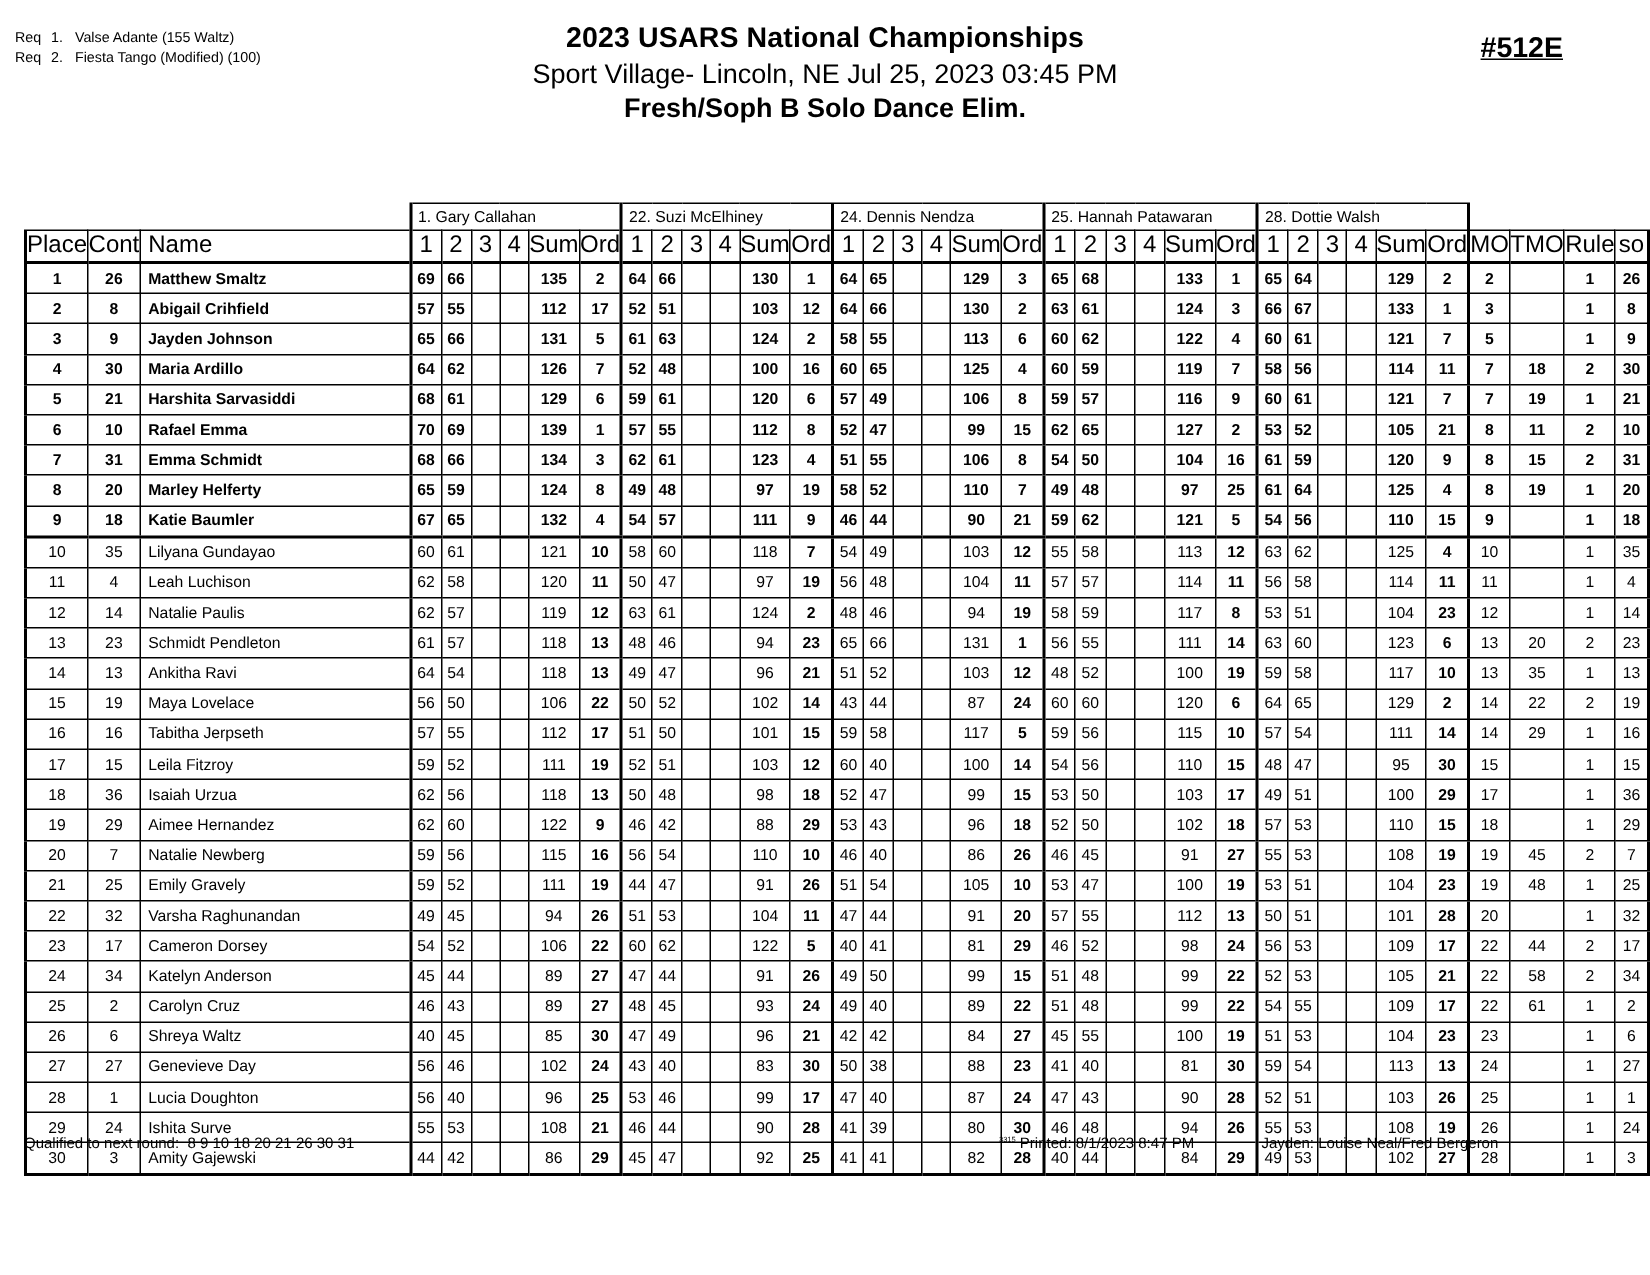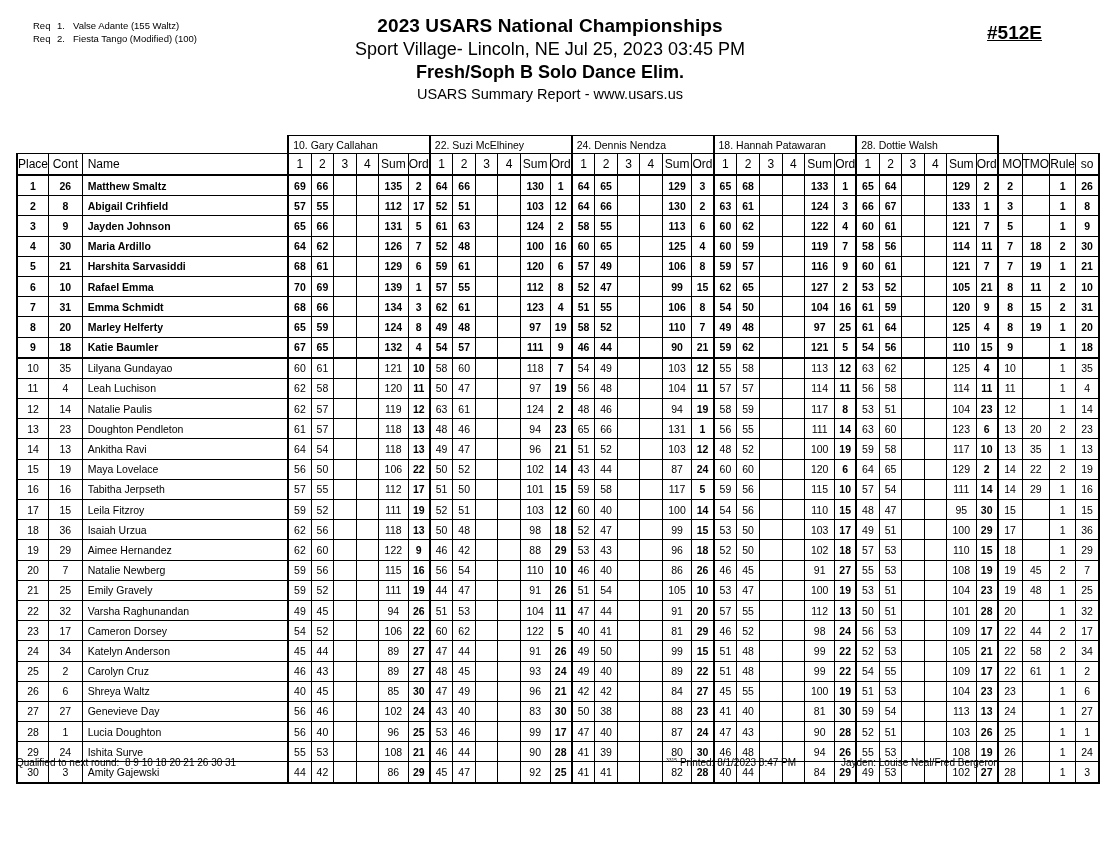--- a/index.html
+++ b/index.html
@@ -8,21 +8,21 @@
     background:#ffffff;
     font-family:"Liberation Sans", sans-serif;
     color:#000000;
     overflow:hidden;
   }
   .page { position:relative; width:1100px; height:850px; }
 
   
   .req-block {
     position:absolute; left:10px; top:19px;
-    font-size:9.5px; line-height:13px; white-space:nowrap;margin-left:23px;
+    font-size:9.5px; line-height:13px; white-space:nowrap;
   }
   .req-line span { display:inline-block; }
   .req-lbl { width:24px; }
   .req-num { width:16px; }
 
   .titles {
     position:absolute; left:0; top:16px; width:1100px;
     text-align:center; line-height:1.0;
   }
   .t1 { font-size:19px; font-weight:bold; letter-spacing:.1px; }
@@ -43,21 +43,21 @@
   .jh {  
     border:1px solid #000; border-bottom:none;
     height:17px; font-size:10.5px; text-align:left;
     padding-left:4px !important; white-space:nowrap;
   }
   .jh-left { border-left:2px solid #000; }
   .blank-top { border:none; }
 
   .ch { 
     border:1px solid #000; height:20px; text-align:center;
-    font-size:12px; white-space:nowrap;
+    font-size:16px; white-space:nowrap;
   }
   .ch-name { text-align:left; padding-left:5px !important; }
 
   td.c {
     border:1px solid #000; height:19.2px; text-align:center;
     font-size:10.5px; white-space:nowrap;
   }
   td.c.nm { text-align:left; padding-left:5px !important; }
   td.c.ord { font-weight:bold; }
   tr.qual td.c { font-weight:bold; }
@@ -101,35 +101,34 @@
     </div>
     <div class="req-line">
       <span class="req-lbl">Req</span><span class="req-num">2.</span><span>Fiesta Tango (Modified) (100)</span>
     </div>
   </div>
 
   <div class="titles">
     <div class="t1">2023 USARS National Championships</div>
     <div class="t2">Sport Village- Lincoln, NE  Jul 25, 2023  03:45 PM</div>
     <div class="t3">Fresh/Soph B Solo Dance Elim.</div>
-    <div class="t4">USARS Summary Report - www.usars.us</div>
   </div>
   <div class="entry-no">#512E</div>
 
   <div class="tbl-wrap">
     <table class="main">
       <thead>
         <tr>
           <td class="blank-top w-plc"></td>
           <td class="blank-top w-cont"></td>
           <td class="blank-top w-name"></td>
-          <td class="jh jh-left" colspan="6">10.  Gary Callahan</td>
+          <td class="jh jh-left" colspan="6">1.  Gary Callahan</td>
           <td class="jh jh-left" colspan="6">22.  Suzi McElhiney</td>
           <td class="jh jh-left" colspan="6">24.  Dennis Nendza</td>
-          <td class="jh jh-left" colspan="6">18.  Hannah Patawaran</td>
+          <td class="jh jh-left" colspan="6">25.  Hannah Patawaran</td>
           <td class="jh jh-left blockend" colspan="6">28.  Dottie Walsh</td>
           <td class="blank-top w-mo"></td>
           <td class="blank-top w-tmo"></td>
           <td class="blank-top w-rule"></td>
           <td class="blank-top w-so"></td>
         </tr>
         <tr id="subhead">
           <td class="ch w-plc tbl-left">Place</td>
           <td class="ch w-cont">Cont</td>
           <td class="ch ch-name w-name">Name</td>
@@ -635,21 +634,21 @@
             <td class="c w-sum">104</td>
             <td class="c w-ord ord blockend">23</td>
             <td class="c w-mo">12</td>
             <td class="c w-tmo"></td>
             <td class="c w-rule">1</td>
             <td class="c w-so tbl-right">14</td>
           </tr>
           <tr>
             <td class="c plc w-plc tbl-left">13</td>
             <td class="c w-cont">23</td>
-            <td class="c nm w-name">Doughton Pendleton</td>
+            <td class="c nm w-name">Schmidt Pendleton</td>
             <td class="c w-s grp-start">61</td>
             <td class="c w-s">57</td>
             <td class="c w-s"></td>
             <td class="c w-s"></td>
             <td class="c w-sum">118</td>
             <td class="c w-ord ord">13</td>
             <td class="c w-s grp-start">48</td>
             <td class="c w-s">46</td>
             <td class="c w-s"></td>
             <td class="c w-s"></td>

